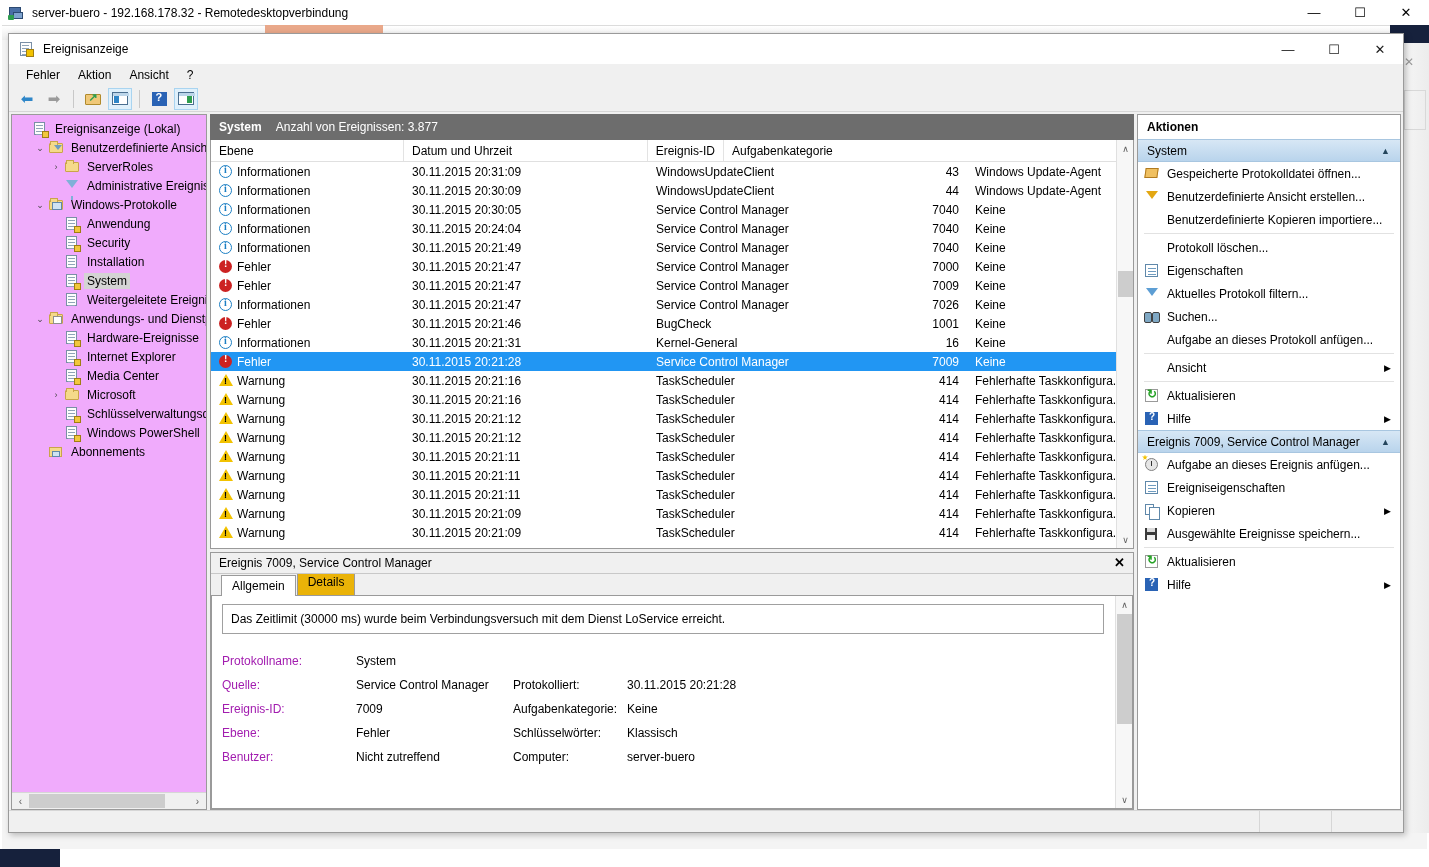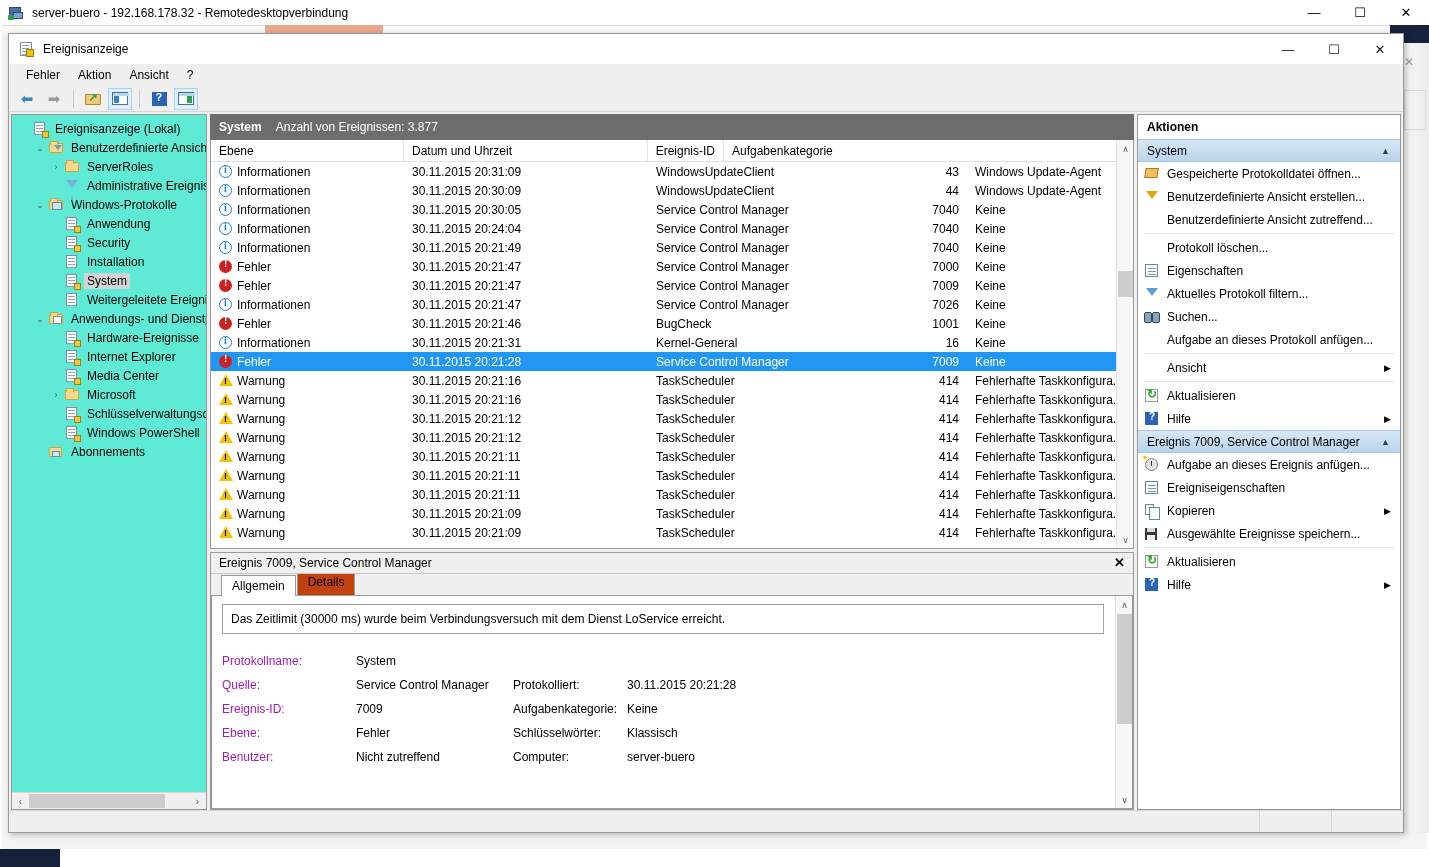--- a/index.html
+++ b/index.html
@@ -124,21 +124,21 @@
   .tb-sep { width: 1px; height: 18px; background: #c8c8c8; margin: 0 4px; }
 
   
   #ev-body {
     flex: 1; display: flex; background: #f0f0f0; padding: 2px 2px 0 2px;
     min-height: 0;
   }
 
   
   #tree-pane {
-    width: 196px; background: #5eead4; border: 1px solid #9a9a9a;
+    width: 196px; background: #f0abfc; border: 1px solid #9a9a9a;
     display: flex; flex-direction: column; flex: none; margin-right: 3px;
   }
   #tree-scroll { flex: 1; overflow: hidden; padding-top: 4px; }
   .tree-row {
     height: 19px; display: flex; align-items: center; font-size: 12px;
     color: #000; white-space: nowrap; position: relative;
   }
   .tw-chev {
     width: 16px; height: 16px; flex: none; display: flex;
     align-items: center; justify-content: center;
@@ -222,21 +222,21 @@
     position: absolute; right: 8px; top: 2px; font-size: 13px;
     font-weight: bold; color: #000;
   }
   #detail-tabs {
     height: 22px; display: flex; align-items: flex-end; padding-left: 10px;
     background: #f0f0f0; flex: none; border-bottom: 1px solid #9a9a9a;
   }
   .d-tab {
     height: 28px; padding: 0 10px; display: flex; align-items: center;
     font-size: 12px; border: 1px solid #9a9a9a; border-bottom: none;
-    background: #c2410c; margin-right: 1px; color: #000;
+    background: #eab308; margin-right: 1px; color: #000;
   }
   .d-tab.active { background: #ffffff; height: 21px; position: relative; top: 1px; }
   #detail-content {
     flex: 1; background: #ffffff; margin: 0; position: relative;
     border: 1px solid #9a9a9a; border-top: none; overflow: hidden;
     min-height: 0;
   }
   #detail-inner { position: absolute; left: 10px; top: 8px; right: 28px; bottom: 6px; }
   #msg-box {
     border: 1px solid #a0a0a0; padding: 7px 8px; font-size: 12px; color: #000;
@@ -936,21 +936,21 @@
               <span>Gespeicherte Protokolldatei öffnen...</span>
             </div>
             <div class="act-item">
               <span class="act-icon">
                 <span class="ai-funnel"></span>
               </span>
               <span>Benutzerdefinierte Ansicht erstellen...</span>
             </div>
             <div class="act-item">
               <span class="act-icon"></span>
-              <span>Benutzerdefinierte Ansicht zutreffend...</span>
+              <span>Benutzerdefinierte Kopieren importiere...</span>
             </div>
             <div class="act-sep"></div>
             <div class="act-item">
               <span class="act-icon"></span>
               <span>Protokoll löschen...</span>
             </div>
             <div class="act-item">
               <span class="act-icon">
                 <span class="ai-props"></span>
               </span>

